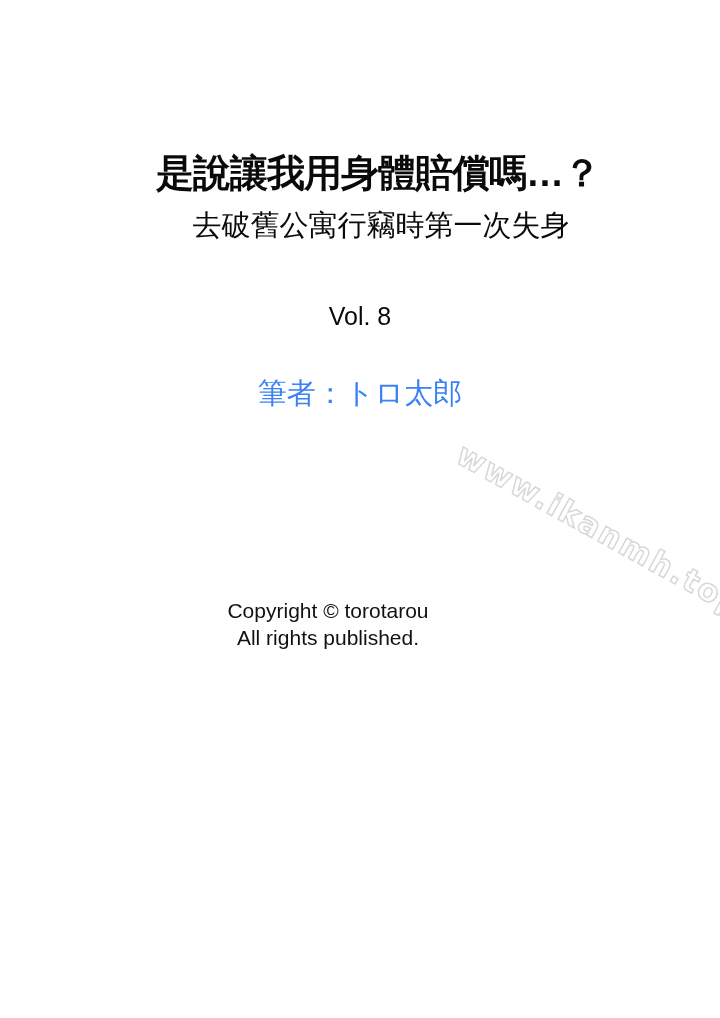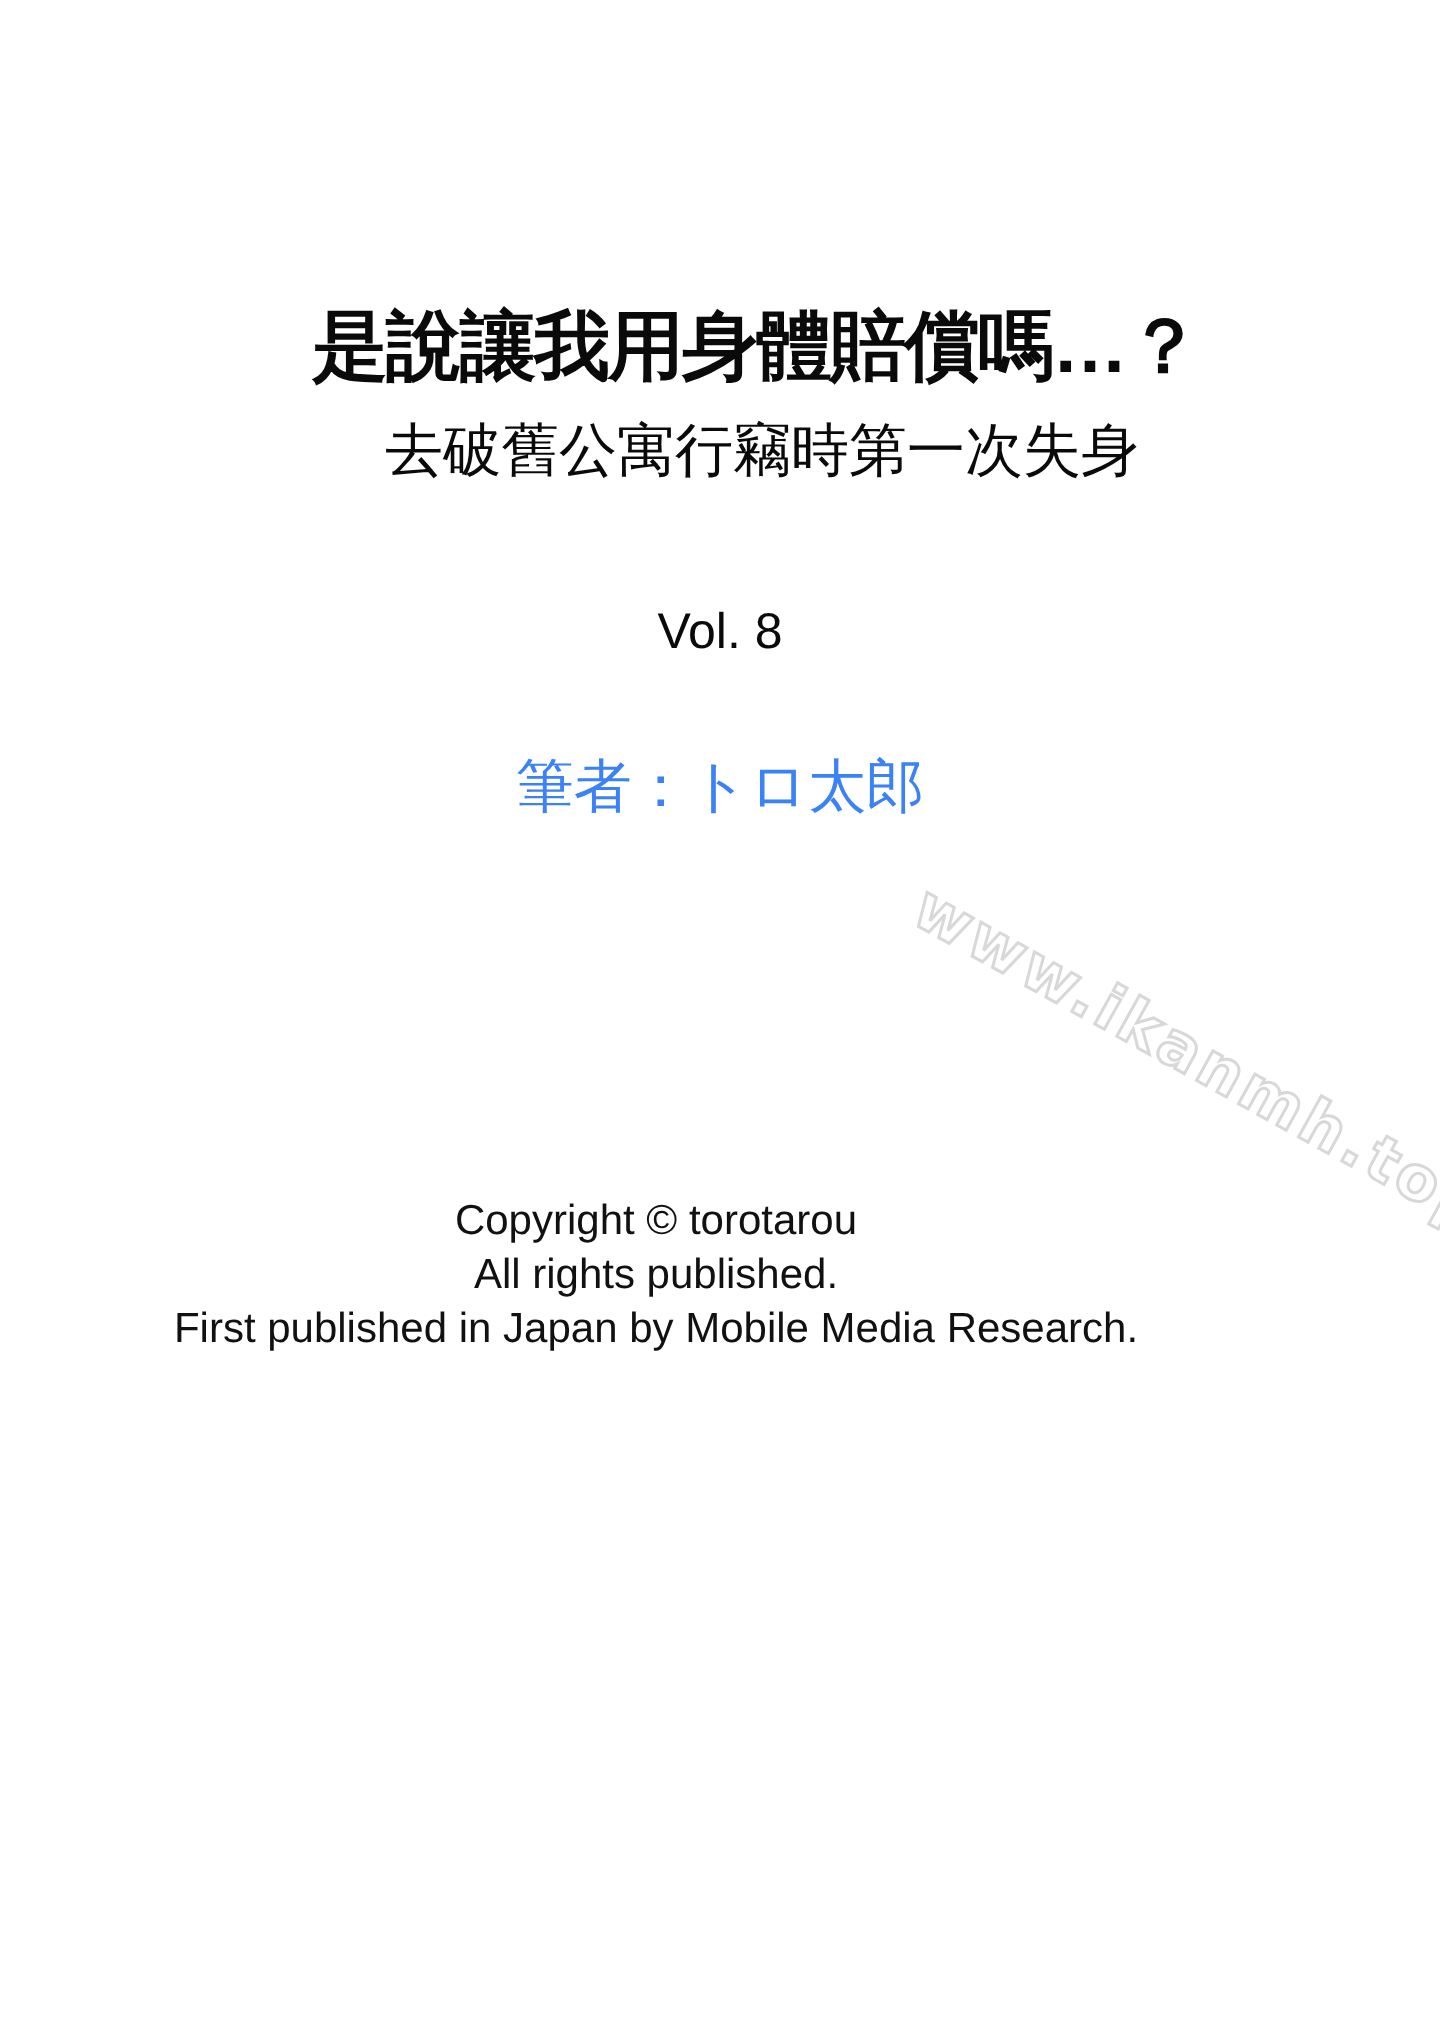--- a/index.html
+++ b/index.html
@@ -103,16 +103,15 @@
 
   <div class="volume">Vol. 8</div>
 
   <div class="author">筆者：トロ太郎</div>
 
   <div class="watermark">www.ikanmh.top</div>
 
   <div class="copyright">
     <div>Copyright © torotarou</div>
     <div>All rights published.</div>
-    <div>First published in Japan by Mobile Media Research.</div>
   </div>
 
 </div>
 
 </body></html>

